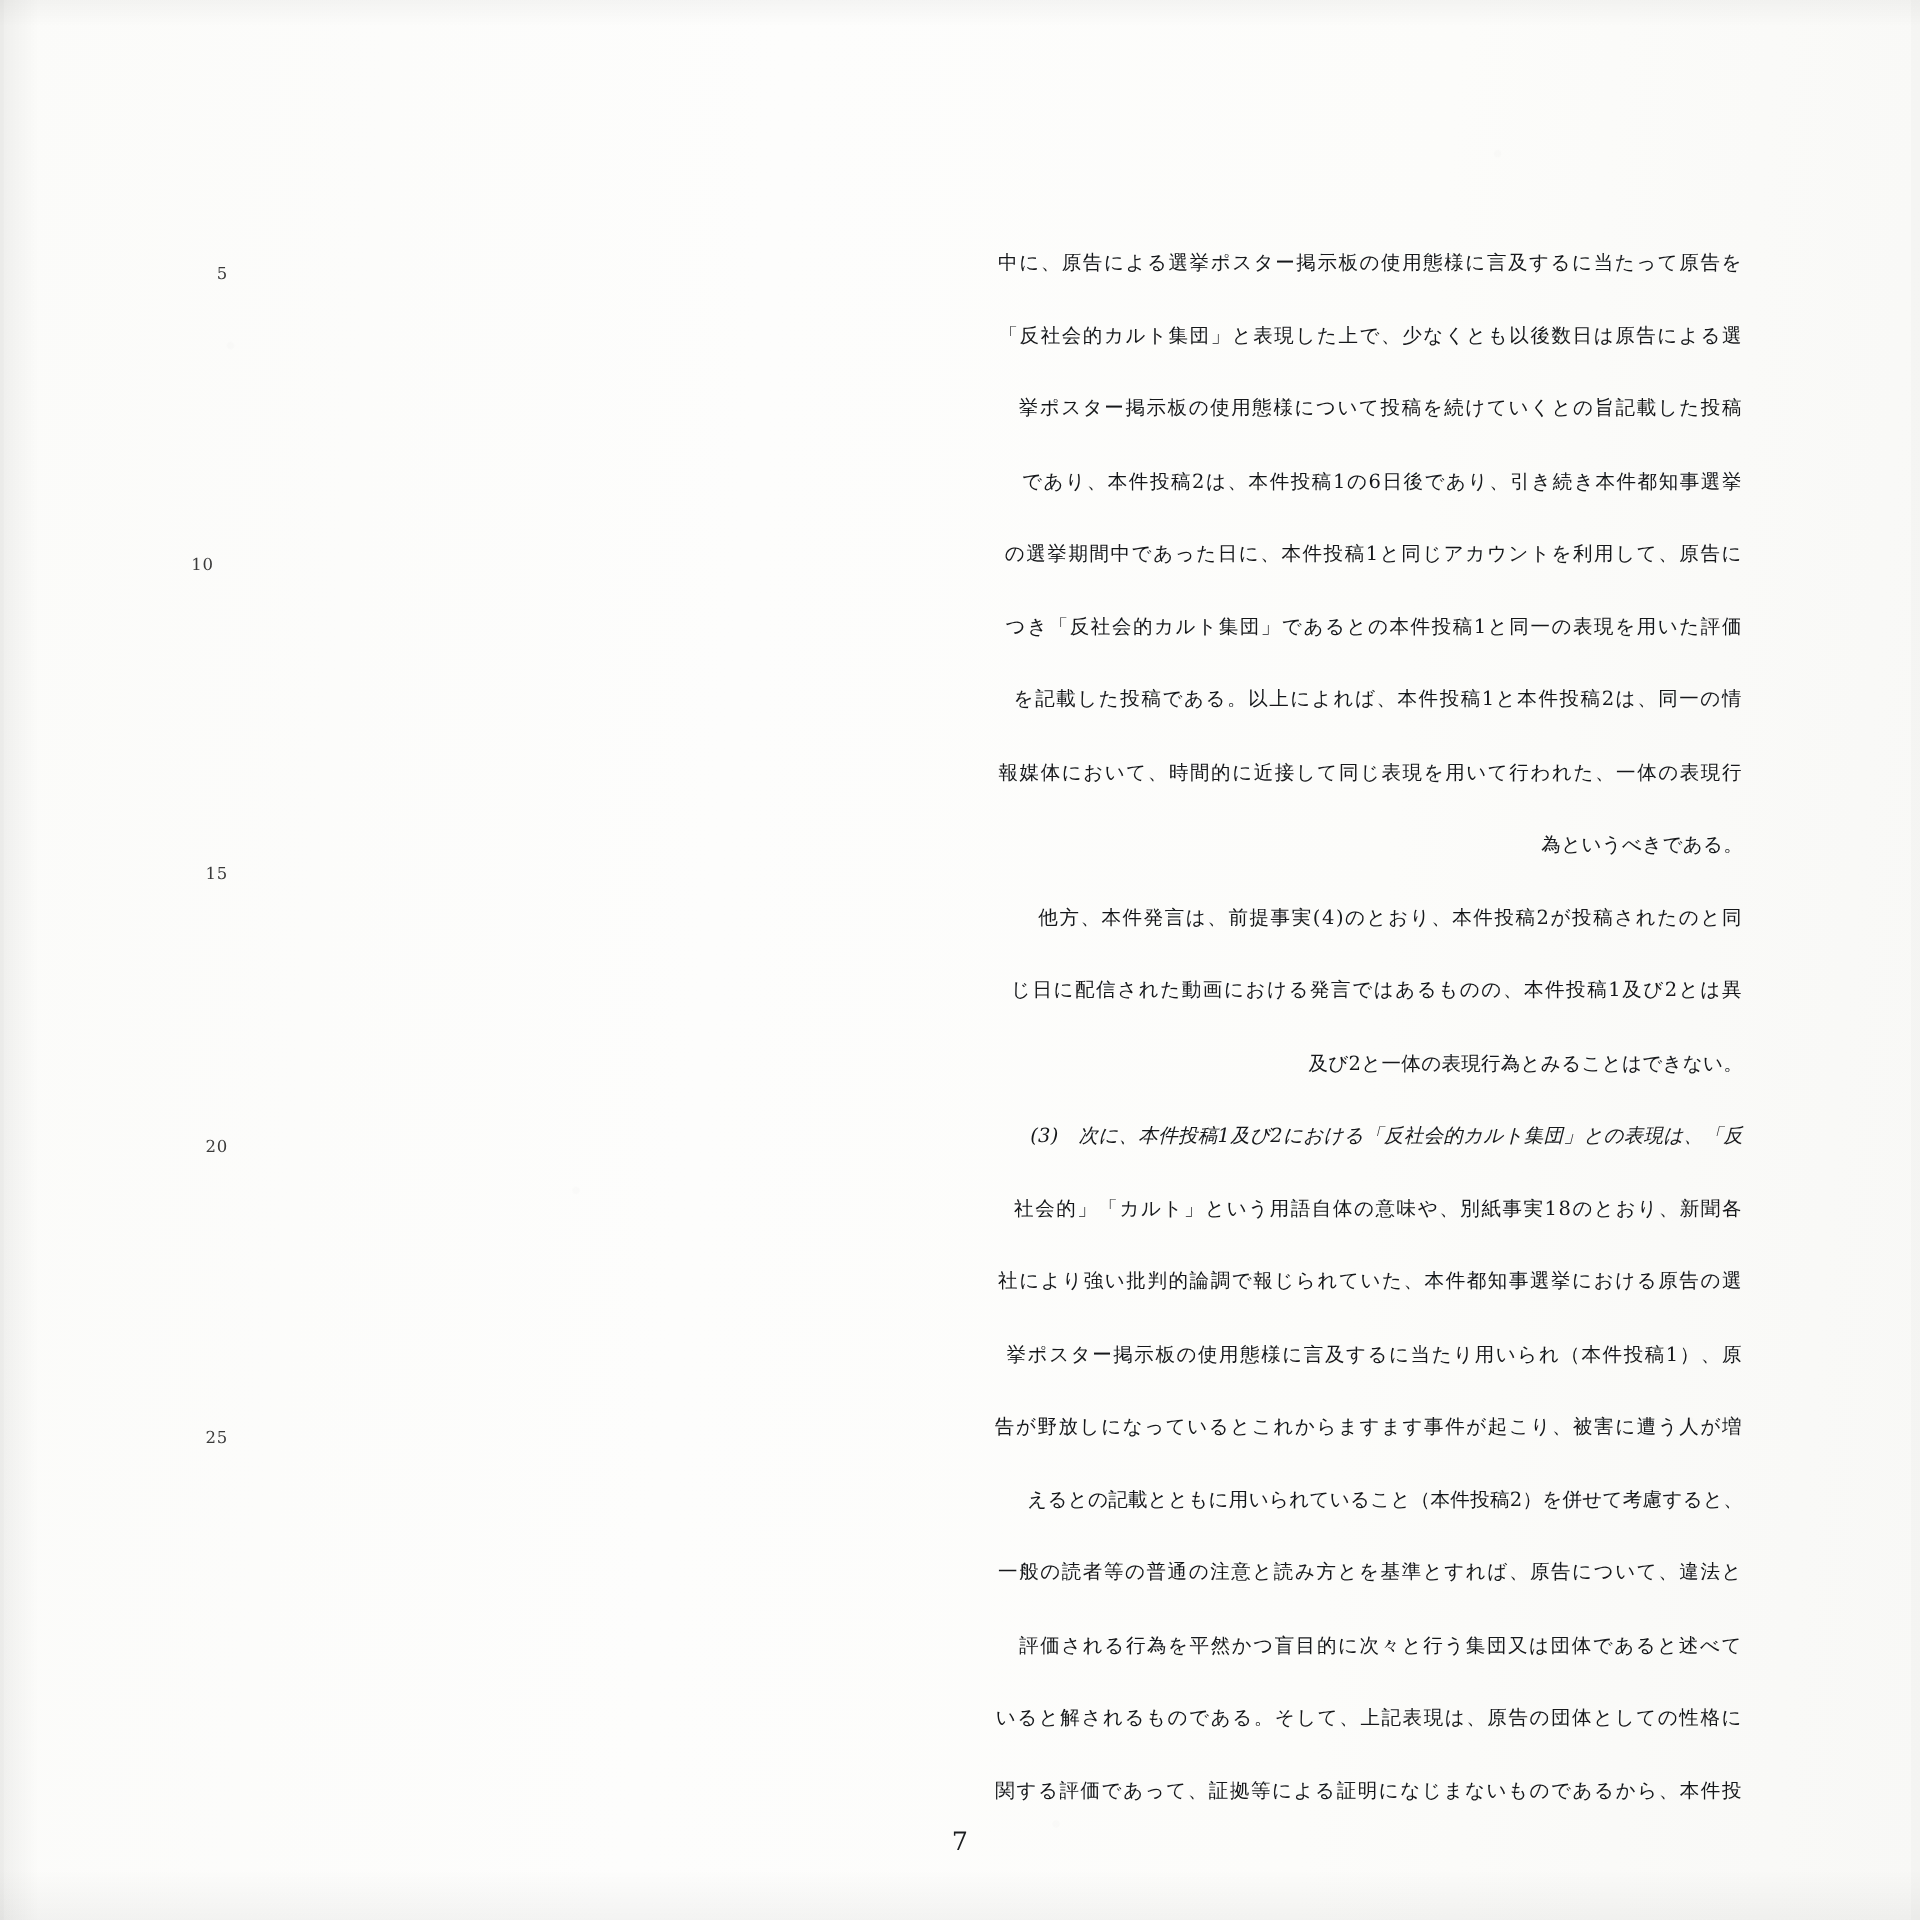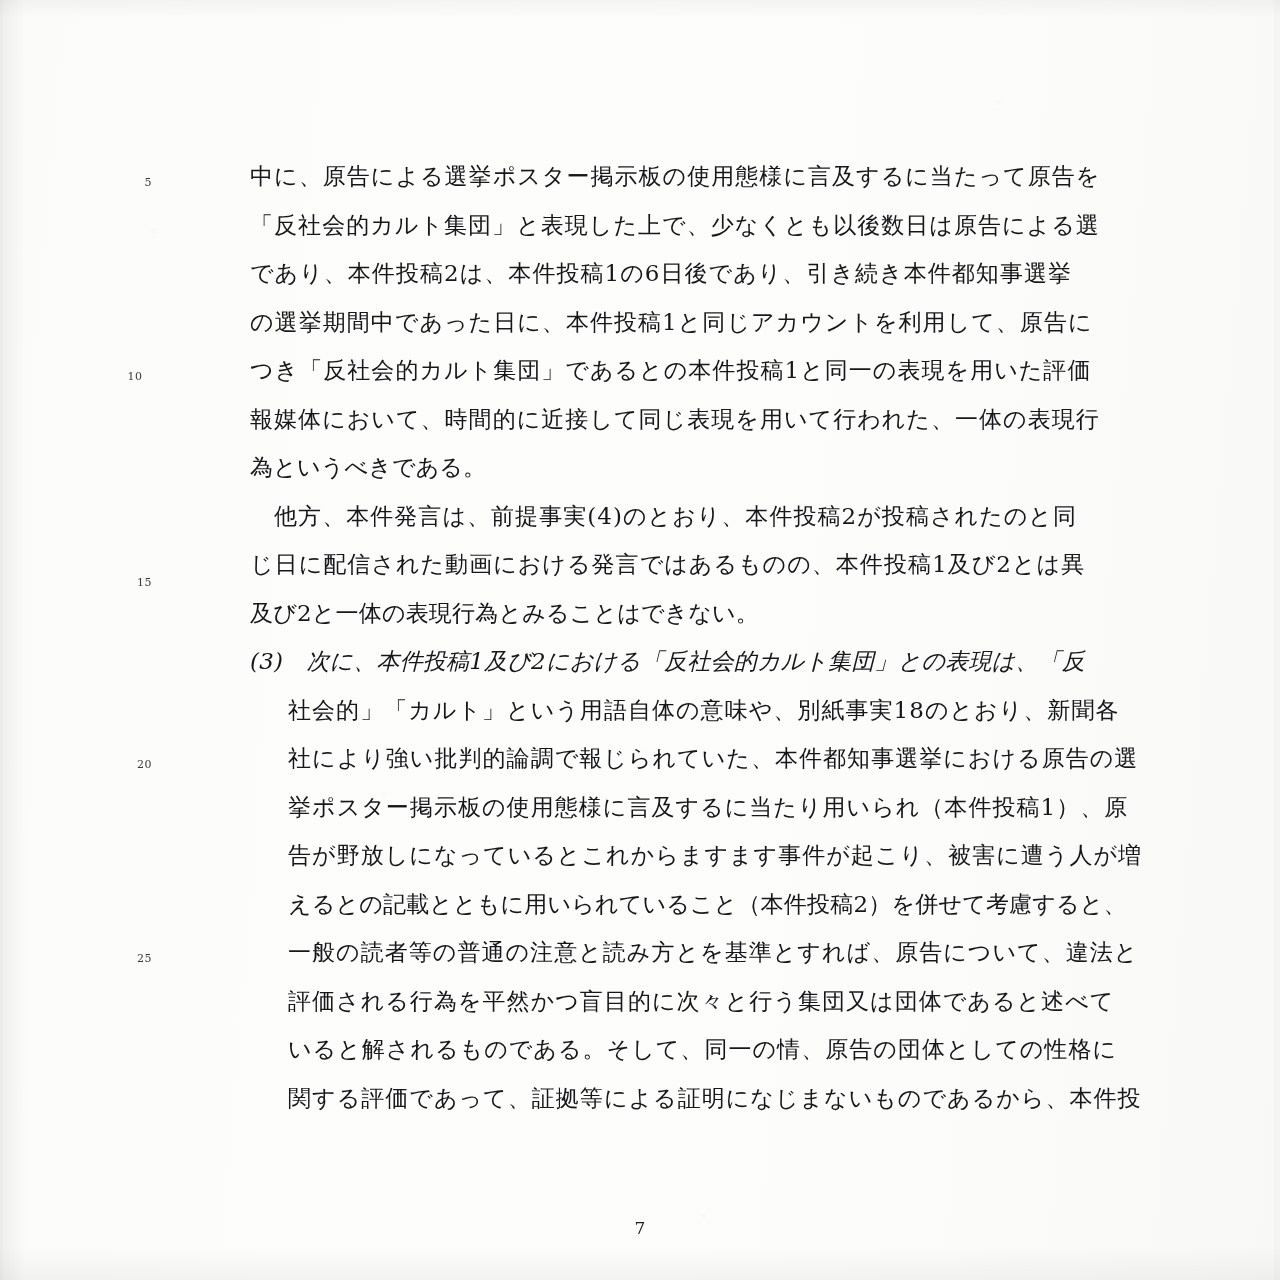--- a/index.html
+++ b/index.html
@@ -70,26 +70,27 @@
     left: 250px;
     top: 152px;
     width: 912px;
   }
   .para {
     margin: 0;
     padding: 0;
   }
   .tline {
     font-family: "DejaVu Serif", serif;
-    font-size: 23px;
+    font-size: 13px;
     line-height: 48.5px;
     height: 48.5px;
     color: #15171a;
     white-space: nowrap;
     letter-spacing: 0.2px;
+    text-align: right;
   }
   
   .tline.stretch {
     letter-spacing: 1.05px;
   }
   .tline.indent2 {
     padding-left: 38px;
   }
   .tline.marker-line {
     padding-left: 0px;
@@ -140,43 +141,45 @@
     <div class="line-number" style="top:426px;">15</div>
     <div class="line-number" style="top:608px;">20</div>
     <div class="line-number" style="top:802px;">25</div>
   </div>
 
   <div class="text-column">
 
     <div class="para">
       <div class="tline stretch">中に、原告による選挙ポスター掲示板の使用態様に言及するに当たって原告を</div>
       <div class="tline stretch">「反社会的カルト集団」と表現した上で、少なくとも以後数日は原告による選</div>
+      <div class="tline stretch">挙ポスター掲示板の使用態様について投稿を続けていくとの旨記載した投稿</div>
       <div class="tline stretch">であり、本件投稿2は、本件投稿1の6日後であり、引き続き本件都知事選挙</div>
       <div class="tline stretch">の選挙期間中であった日に、本件投稿1と同じアカウントを利用して、原告に</div>
       <div class="tline stretch">つき「反社会的カルト集団」であるとの本件投稿1と同一の表現を用いた評価</div>
+      <div class="tline stretch">を記載した投稿である。以上によれば、本件投稿1と本件投稿2は、同一の情</div>
       <div class="tline stretch">報媒体において、時間的に近接して同じ表現を用いて行われた、一体の表現行</div>
       <div class="tline">為というべきである。</div>
     </div>
 
     <div class="para">
       <div class="tline stretch">　他方、本件発言は、前提事実(4)のとおり、本件投稿2が投稿されたのと同</div>
       <div class="tline stretch">じ日に配信された動画における発言ではあるものの、本件投稿1及び2とは異</div>
       <div class="tline">及び2と一体の表現行為とみることはできない。</div>
     </div>
 
     <div class="para">
       <div class="tline marker-line">(3)　次に、本件投稿1及び2における「反社会的カルト集団」との表現は、「反</div>
       <div class="tline stretch indent2">社会的」「カルト」という用語自体の意味や、別紙事実18のとおり、新聞各</div>
       <div class="tline stretch indent2">社により強い批判的論調で報じられていた、本件都知事選挙における原告の選</div>
       <div class="tline stretch indent2">挙ポスター掲示板の使用態様に言及するに当たり用いられ（本件投稿1）、原</div>
       <div class="tline stretch indent2">告が野放しになっているとこれからますます事件が起こり、被害に遭う人が増</div>
       <div class="tline indent2">えるとの記載とともに用いられていること（本件投稿2）を併せて考慮すると、</div>
       <div class="tline stretch indent2">一般の読者等の普通の注意と読み方とを基準とすれば、原告について、違法と</div>
       <div class="tline stretch indent2">評価される行為を平然かつ盲目的に次々と行う集団又は団体であると述べて</div>
-      <div class="tline stretch indent2">いると解されるものである。そして、同一の情、原告の団体としての性格に</div>
+      <div class="tline stretch indent2">いると解されるものである。そして、上記表現は、原告の団体としての性格に</div>
       <div class="tline stretch indent2">関する評価であって、証拠等による証明になじまないものであるから、本件投</div>
 
     </div>
 
   </div>
 
   <div class="page-number">7</div>
 </div>
 
 <div class="edge-shade-left"></div>

